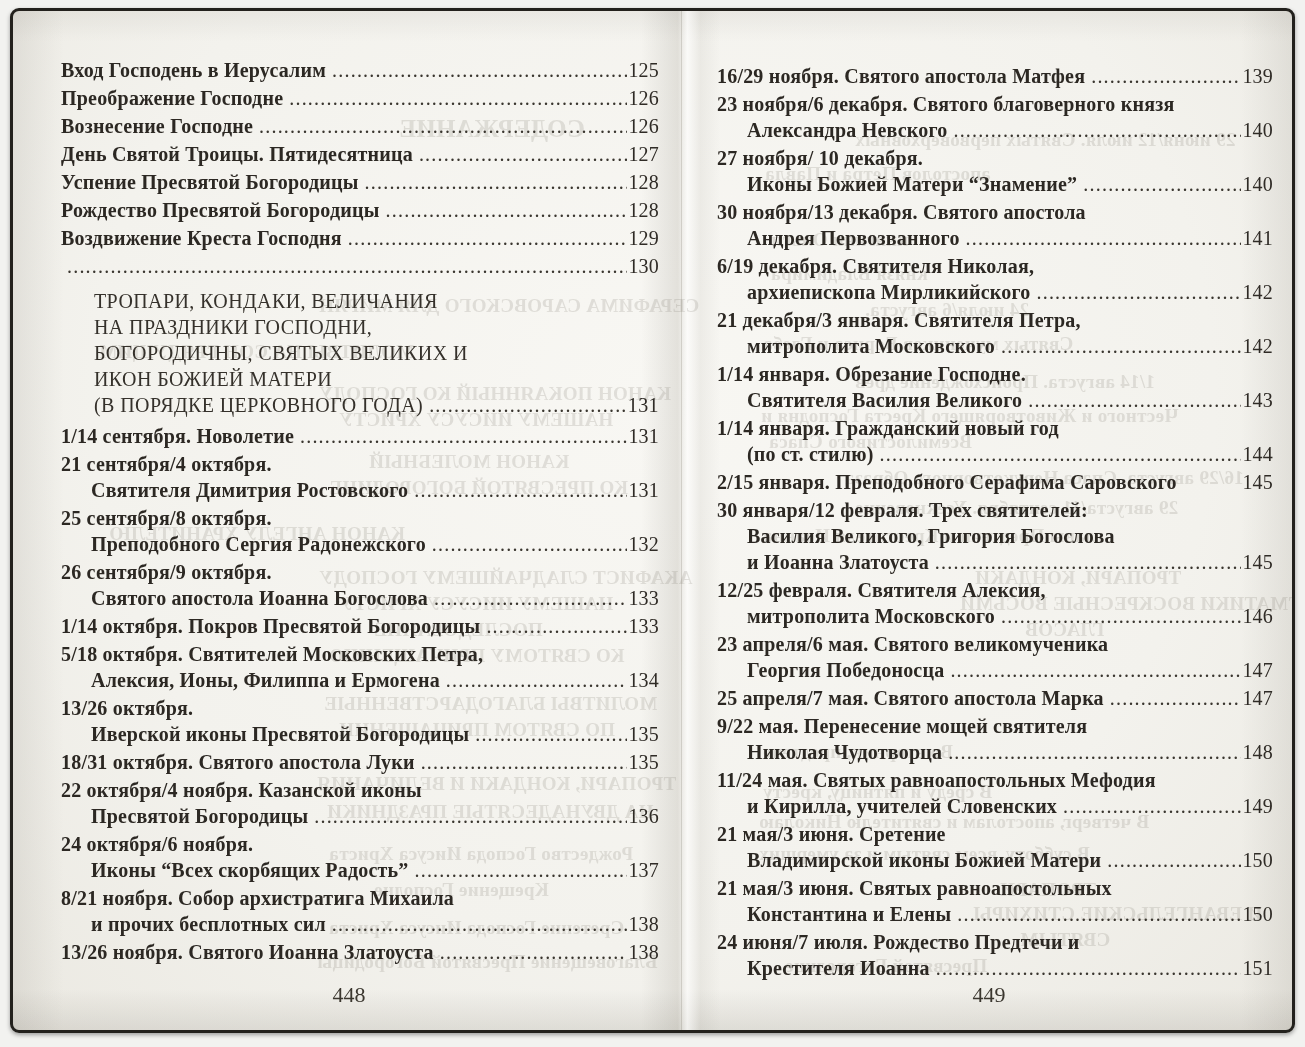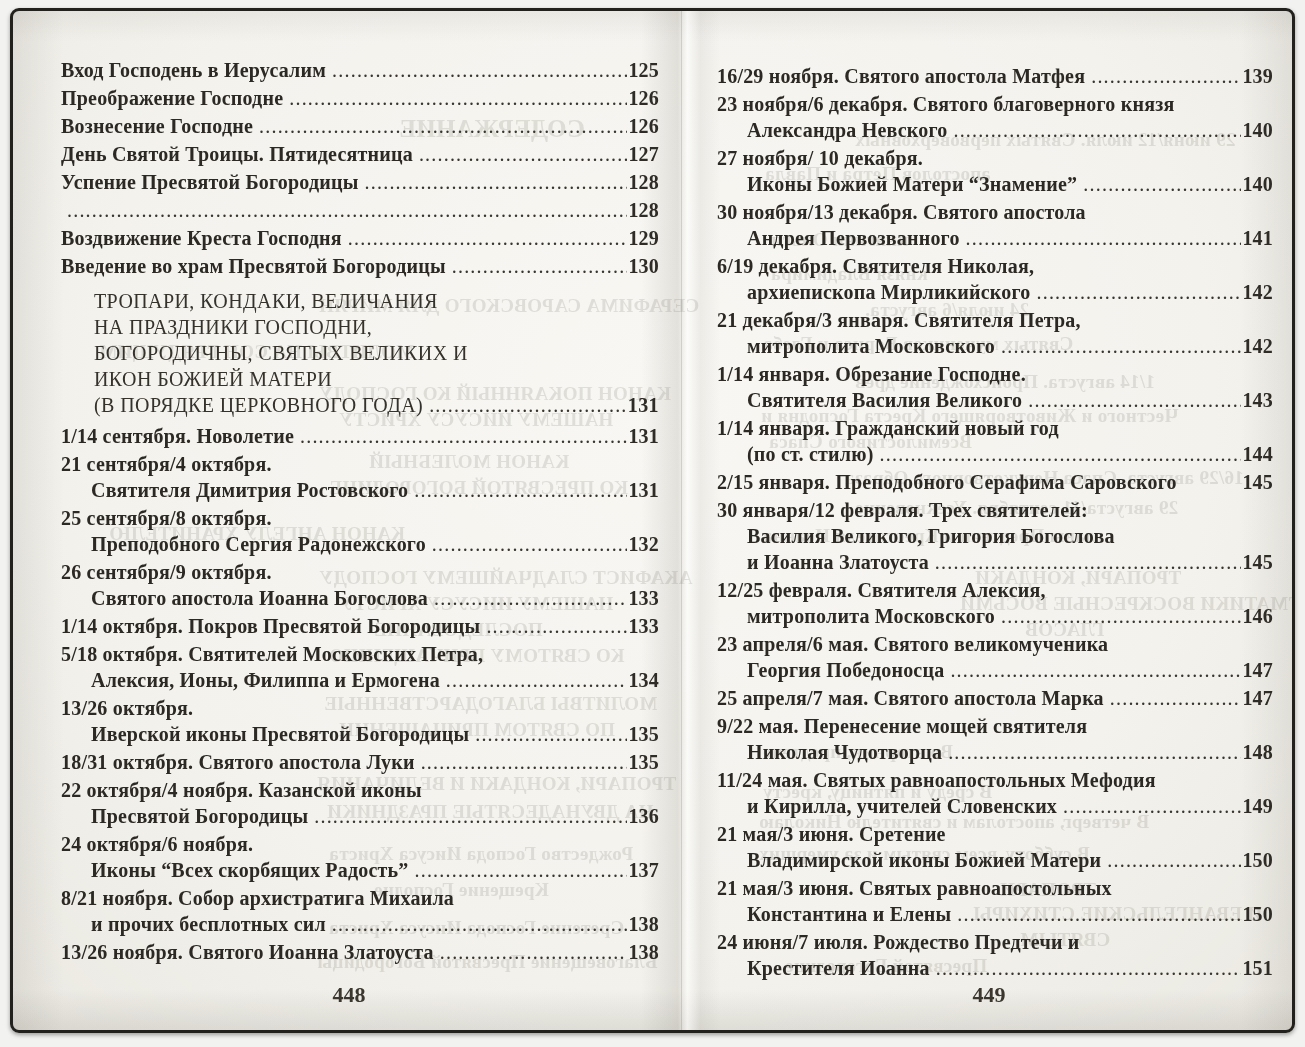--- a/index.html
+++ b/index.html
@@ -70,25 +70,25 @@
   .dots {
     flex: 1 1 auto; overflow: hidden; white-space: nowrap;
     font-weight: 400; letter-spacing: 1.2px;
     margin: 0 1px 0 6px; color: #3a362f;
     min-width: 12px;
   }
   .dots::after {
     content: "......................................................................................................";
   }
   .spacer { flex: 1 1 auto; min-width: 8px; }
-  .pg { font-weight: 700; white-space: nowrap; color: #2f2b26; }
+  .pg { font-weight: 400; white-space: nowrap; color: #2f2b26; }
 
   .folio {
     position: absolute; bottom: 22px; left: 0; width: 100%;
-    text-align: center; font-size: 22px; font-weight: 700; color: #3b372f;
+    text-align: center; font-size: 22px; font-weight: 400; color: #3b372f;
     z-index: 2;
   }
 
   
   .bleed-layer { position: absolute; inset: 0; z-index: 1; pointer-events: none; }
   .bleed {
     position: absolute;
     transform: scaleX(-1);
     color: rgba(105, 99, 86, 0.17);
     font-size: 19px; font-weight: 700; white-space: nowrap;
@@ -156,34 +156,34 @@
         </div>
         <div class="entry">
           <div class="line">
             <span class="txt">Успение Пресвятой Богородицы</span>
             <span class="dots"></span>
             <span class="pg">128</span>
           </div>
         </div>
         <div class="entry">
           <div class="line">
+            <span class="txt">Рождество Пресвятой Богородицы</span>
             <span class="dots"></span>
             <span class="pg">128</span>
           </div>
         </div>
         <div class="entry">
           <div class="line">
             <span class="txt">Воздвижение Креста Господня</span>
             <span class="dots"></span>
             <span class="pg">129</span>
           </div>
         </div>
         <div class="entry">
           <div class="line">
-            <span class="txt">Введение во храм Пресвятой Богородицы</span>
             <span class="dots"></span>
             <span class="pg">130</span>
           </div>
         </div>
         <div class="entry section">
           <div class="line">
             <span class="txt">ТРОПАРИ, КОНДАКИ, ВЕЛИЧАНИЯ</span>
           </div>
           <div class="line cont">
             <span class="txt">НА ПРАЗДНИКИ ГОСПОДНИ,</span>

